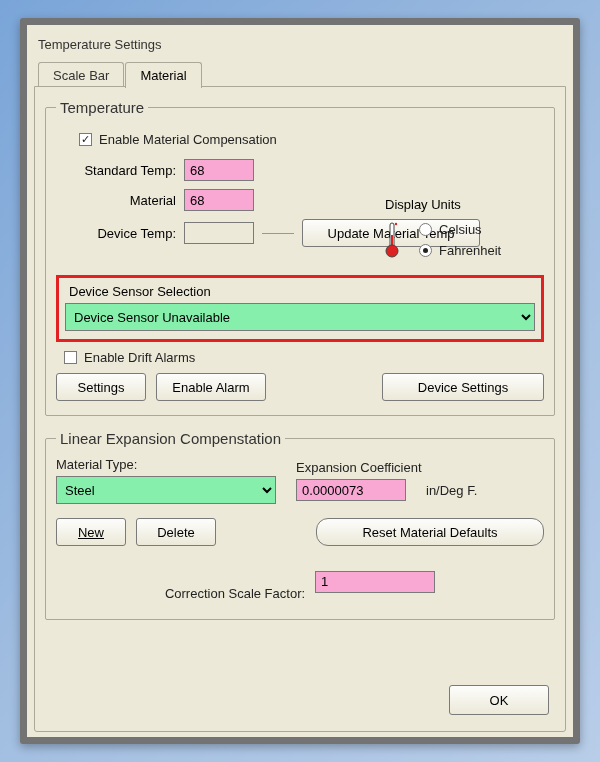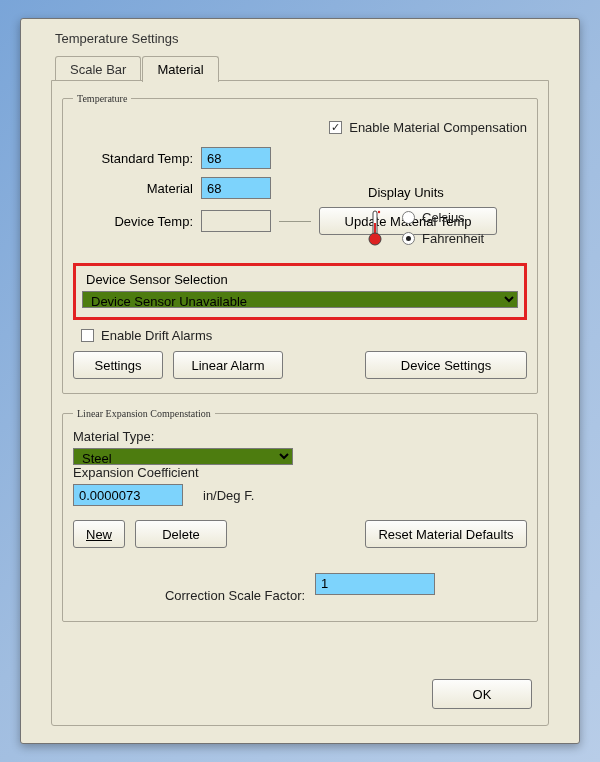--- a/index.html
+++ b/index.html
@@ -7,26 +7,26 @@
     margin: 0;
     font-family: Tahoma, Arial, sans-serif;
     font-size: 13px;
     background: linear-gradient(135deg, #7aa5d8 0%, #a0bde0 50%, #b8cde8 100%);
     width: 600px;
     height: 762px;
     padding: 18px 16px 18px 20px;
   }
   .window {
     background: #ece9d8;
-    border: 1px solid #737373;
+    border: 7px solid #737373;
     border-radius: 3px;
     box-shadow: 0 3px 10px rgba(0,0,0,0.3);
     width: 560px;
     height: 726px;
-    padding: 10px 30px;
+    padding: 10px 7px;
     position: relative;
   }
   .window-title {
     font-size: 13px;
     color: #333;
     margin: 2px 0 10px 4px;
   }
   .tabs {
     display: flex;
     align-items: flex-end;
@@ -67,22 +67,21 @@
   fieldset {
     border: 1px solid #aca899;
     border-radius: 2px;
     padding: 10px 10px 10px 10px;
     margin: 0 0 14px 0;
     position: relative;
   }
   legend {
     padding: 0 4px;
     color: #333;
-    font-size: 10px;
-    font-family: Liberation Serif, serif;
+    font-size: 15px;
   }
   .row {
     display: flex;
     align-items: center;
     margin: 6px 0;
   }
   .checkbox {
     width: 13px; height: 13px;
     border: 1px solid #7a7a7a;
     background: #fff;
@@ -128,21 +127,21 @@
     background: #222;
     border-radius: 50%;
   }
   .thermo {
     position: absolute;
     left: 4px;
     top: 24px;
   }
   .text-input {
     border: 1px solid #7a7a7a;
-    background: #7dd3fc;
+    background: #f9a8d4;
     height: 22px;
     padding: 2px 5px;
     font-size: 13px;
     font-family: inherit;
   }
   .text-input.disabled {
     background: #ece9d8;
     color: #999;
   }
   .btn {
@@ -172,22 +171,22 @@
     margin: 0 8px;
   }
   .highlight-box {
     border: 3px solid #e22222;
     padding: 4px 6px 8px 6px;
     margin: 6px 0 4px 0;
   }
   .sensor-group-title { font-size: 13px; margin: 2px 0 4px 4px; }
   .select {
     border: 1px solid #7a7a7a;
-    background: #4d7c0f;
-    height: 17px;
+    background: #86efac;
+    height: 28px;
     width: 100%;
     font-size: 13px;
     font-family: inherit;
     padding: 1px 4px;
   }
   .btn-row {
     display: flex;
     gap: 10px;
     align-items: center;
     margin-top: 6px;
@@ -197,41 +196,40 @@
     right: 16px;
     bottom: 16px;
   }
   .ok-btn {
     width: 100px;
     height: 30px;
   }
   .lec-row1 {
     display: flex;
     gap: 0;
-    flex-direction: column;
   }
   .lec-col { display:flex; flex-direction:column; }
 </style>
 </head>
 <body>
 
 <div class="window">
   <div class="window-title">Temperature Settings</div>
 
   <div class="tabs">
     <div class="tab inactive">Scale Bar</div>
     <div class="tab active">Material</div>
   </div>
 
   <div class="panel">
 
     <fieldset style="padding-bottom:14px;">
       <legend>Temperature</legend>
 
-      <div class="row" style="margin-left:23px;justify-content:flex-end;">
+      <div class="row" style="margin-left:23px;">
         <span class="checkbox checked"></span>
         <span class="label">Enable Material Compensation</span>
       </div>
 
       <div style="position:relative; min-height:110px;">
         <div class="form-row" style="margin-top:12px;">
           <span class="form-label" style="width:120px;">Standard Temp:</span>
           <input class="text-input" style="width: 70px;" value="68">
         </div>
         <div class="form-row">
@@ -273,21 +271,21 @@
         </select>
       </div>
 
       <div class="row" style="margin:8px 0 8px 8px;">
         <span class="checkbox"></span>
         <span class="label">Enable Drift Alarms</span>
       </div>
 
       <div class="btn-row">
         <button class="btn" style="width:90px;">Settings</button>
-        <button class="btn" style="width:110px;">Linear Alarm</button>
+        <button class="btn" style="width:110px;">Enable Alarm</button>
         <div style="flex:1"></div>
         <button class="btn" style="width:162px;">Device Settings</button>
       </div>
     </fieldset>
 
     <fieldset>
       <legend>Linear Expansion Compenstation</legend>
 
       <div class="lec-row1">
         <div class="lec-col" style="width:240px;">
@@ -299,24 +297,24 @@
         <div class="lec-col" style="flex:1;justify-content:center;">
           <span class="label" style="margin-bottom:4px;">Expansion Coefficient</span>
           <div style="display:flex; align-items:center; gap:20px;">
             <input class="text-input" style="width: 110px;" value="0.0000073">
             <span class="label">in/Deg F.</span>
           </div>
         </div>
       </div>
 
       <div class="btn-row" style="margin-top:14px;">
-        <button class="btn" style="width:52px;text-decoration:underline;">New</button>
-        <button class="btn" style="width:92px;">Delete</button>
+        <button class="btn" style="width:70px;text-decoration:underline;">New</button>
+        <button class="btn" style="width:80px;">Delete</button>
         <div style="flex:1"></div>
-        <button class="btn" style="width:162px;">Reset Material Defaults</button>
+        <button class="btn" style="width:228px;border-radius:12px;">Reset Material Defaults</button>
       </div>
 
       <div class="form-row" style="margin-top:16px; justify-content:center;">
         <span class="label" style="margin-right:10px;margin-top:24px;">Correction Scale Factor:</span>
         <input class="text-input" style="width: 120px;" value="1">
       </div>
     </fieldset>
 
     <div class="ok-row">
       <button class="btn ok-btn">OK</button>

